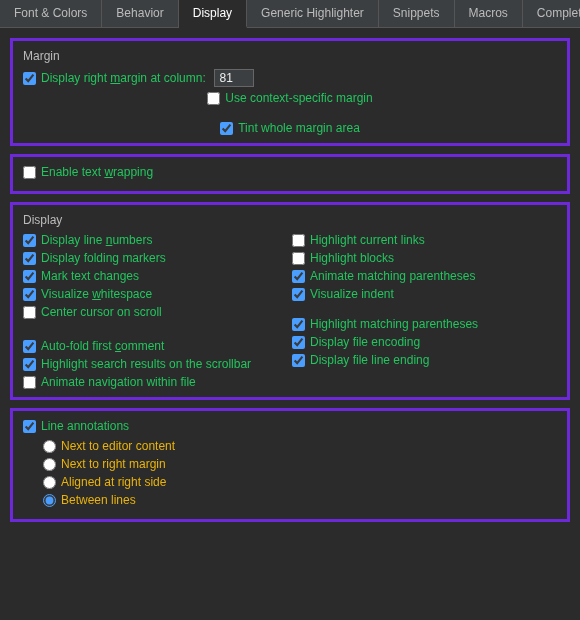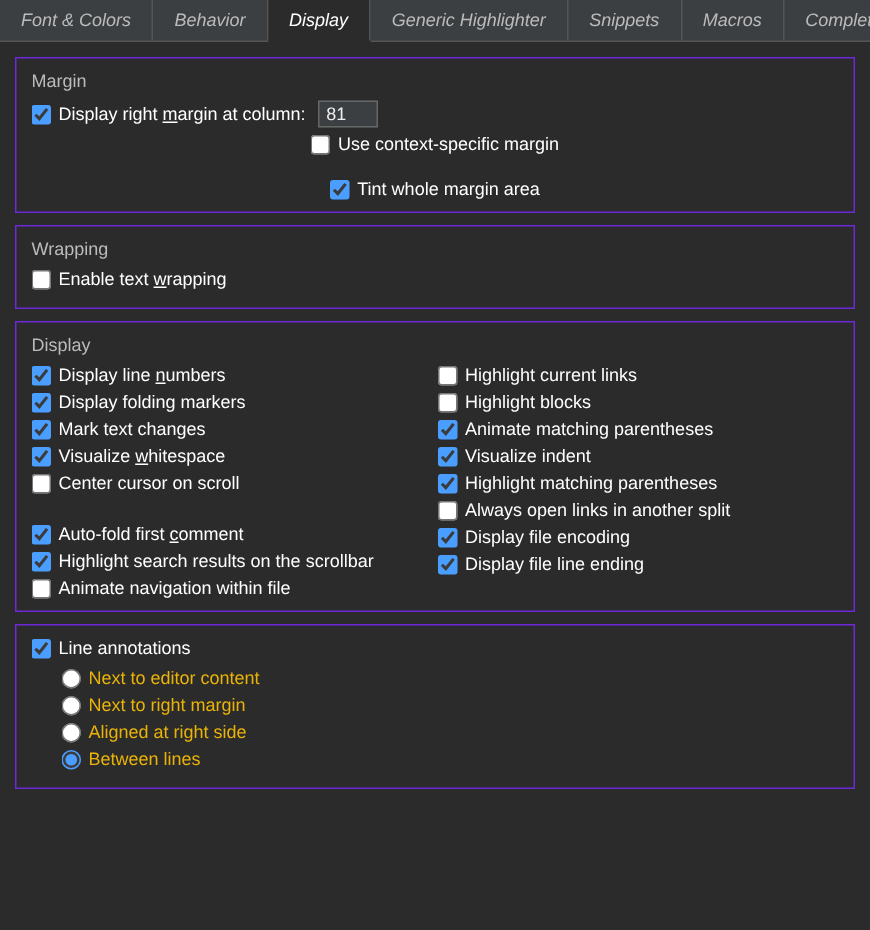--- a/index.html
+++ b/index.html
@@ -17,37 +17,36 @@
       display: flex;
       background: #3c3f41;
       border-bottom: 1px solid #555;
     }
     .tab {
       padding: 6px 14px;
       cursor: pointer;
       color: #bbb;
       border-right: 1px solid #555;
       white-space: nowrap;
-      font-style: italic;
     }
     .tab.active {
       background: #2b2b2b;
       color: #fff;
       border-bottom: 2px solid #2b2b2b;
       margin-bottom: -1px;
     }
 
     
     .content {
       padding: 10px 10px;
     }
 
     
     .section {
-      border: 1px solid #6d28d9;
+      border: 3px solid #6d28d9;
       margin-bottom: 8px;
       padding: 8px 10px;
     }
     .section-title {
       color: #bbb;
       font-size: 12px;
       margin-bottom: 6px;
     }
 
     
@@ -72,21 +71,21 @@
       gap: 5px;
       cursor: pointer;
     }
     .cb-wrap input[type="checkbox"] {
       width: 13px;
       height: 13px;
       accent-color: #4a9eff;
       cursor: pointer;
     }
     .cb-label {
-      color: #ffffff;
+      color: #22c55e;
       font-size: 12px;
       cursor: pointer;
     }
     .cb-label u { text-decoration: underline; }
 
     
     .spinbox {
       display: flex;
       align-items: center;
       gap: 2px;
@@ -170,21 +169,20 @@
         <span class="cb-label">Use context-specific margin</span>
       </label>
       <label class="cb-wrap">
         <input type="checkbox" id="cb-tint-margin" checked="" style="">
         <span class="cb-label">Tint whole margin area</span>
       </label>
     </div>
   </div>
 
   <div class="section">
-    <div class="section-title">Wrapping</div>
     <div class="row">
       <label class="cb-wrap">
         <input type="checkbox" id="cb-text-wrap" style="">
         <span class="cb-label">Enable text <u>w</u>rapping</span>
       </label>
     </div>
   </div>
 
   <div class="section">
     <div class="section-title">Display</div>
@@ -235,27 +233,23 @@
           <span class="cb-label">Highlight blocks</span>
         </label>
         <label class="cb-wrap" style="margin-top:4px">
           <input type="checkbox" checked="" style="">
           <span class="cb-label">Animate matching parentheses</span>
         </label>
         <label class="cb-wrap" style="margin-top:4px">
           <input type="checkbox" checked="" style="">
           <span class="cb-label">Visualize indent</span>
         </label>
-        <label class="cb-wrap" style="margin-top:4px">
+        <label class="cb-wrap" style="margin-top:16px">
           <input type="checkbox" checked="" style="">
           <span class="cb-label">Highlight matching parentheses</span>
-        </label>
-        <label class="cb-wrap" style="margin-top:4px">
-          <input type="checkbox" style="">
-          <span class="cb-label">Always open links in another split</span>
         </label>
         <label class="cb-wrap" style="margin-top:4px">
           <input type="checkbox" checked="" style="">
           <span class="cb-label">Display file encoding</span>
         </label>
         <label class="cb-wrap" style="margin-top:4px">
           <input type="checkbox" checked="" style="">
           <span class="cb-label">Display file line ending</span>
         </label>
       </div>

